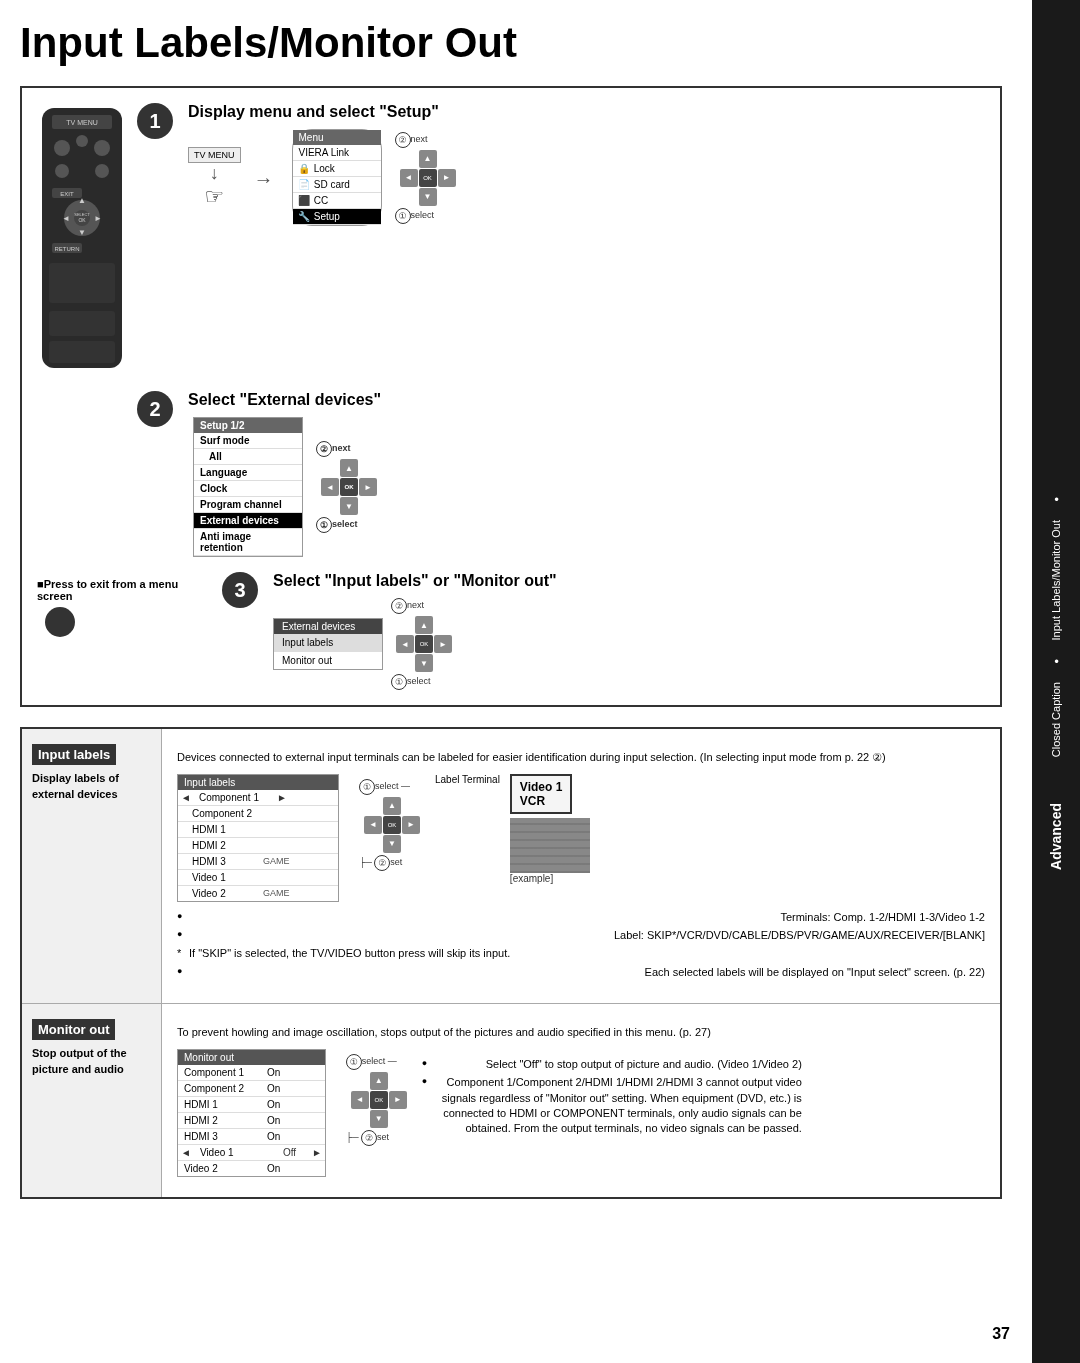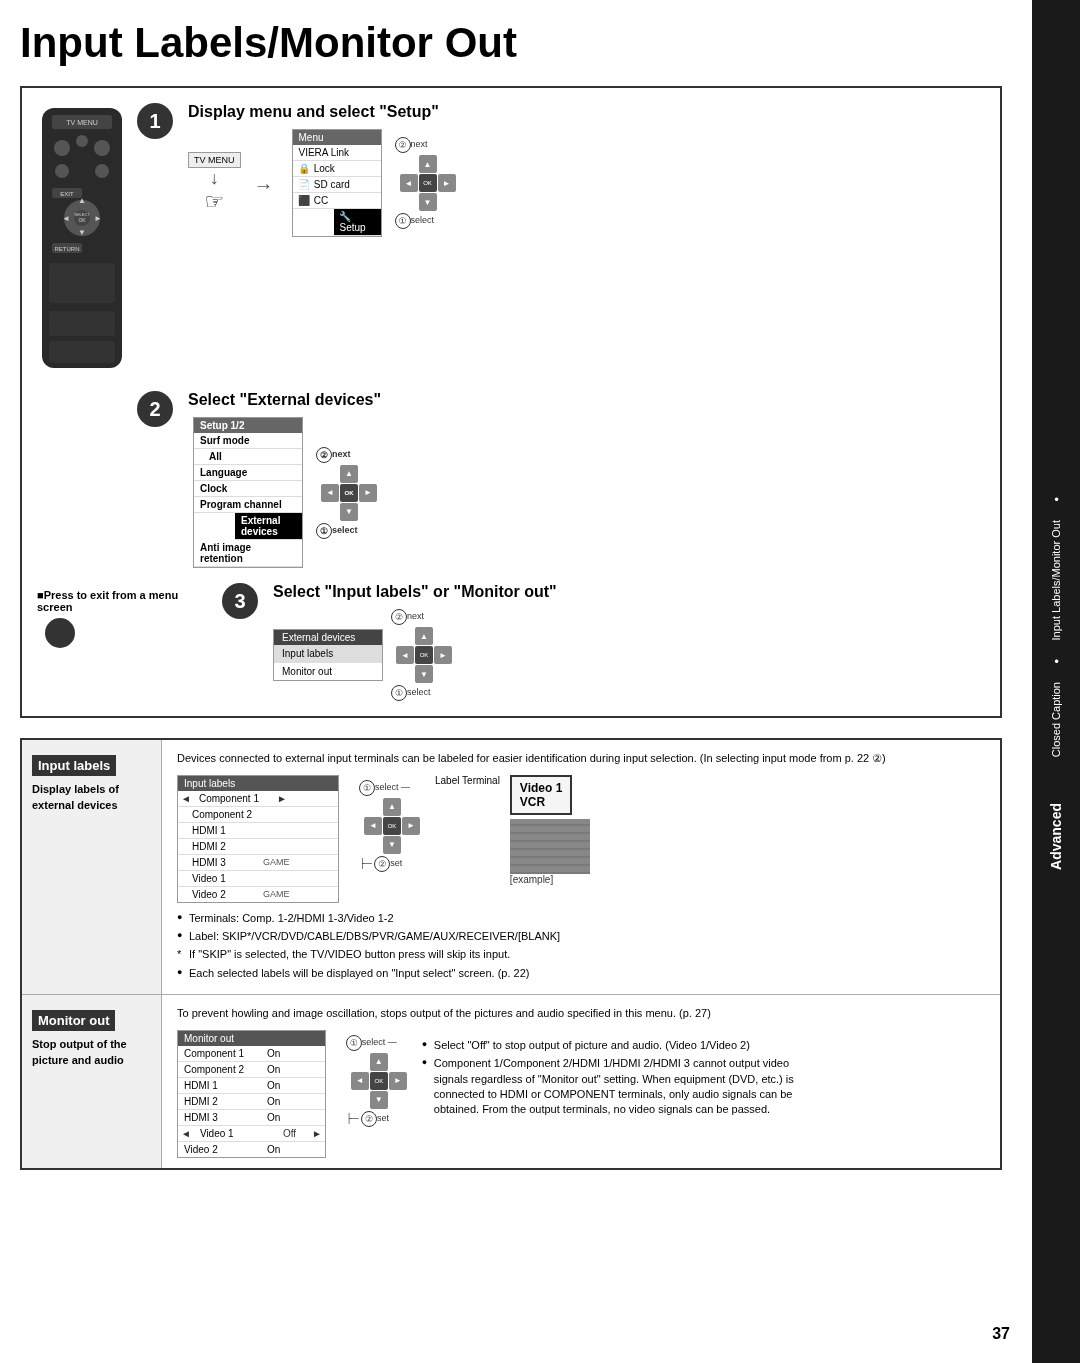--- a/index.html
+++ b/index.html
@@ -133,21 +133,20 @@
 
     .menu-mockup-item {
       padding: 2px 6px;
       border-bottom: 1px solid #ddd;
       font-size: 10px;
     }
 
     .menu-mockup-item.selected {
       background: #000;
       color: #fff;
-      margin-left: 41px;
     }
 
     .nav-dpad {
       display: inline-grid;
       grid-template-columns: 18px 18px 18px;
       grid-template-rows: 18px 18px 18px;
       gap: 1px;
       vertical-align: middle;
       margin: 0 5px;
     }
@@ -226,39 +225,40 @@
     }
 
     .bottom-left-label .sub-label {
       font-size: 11px;
       font-weight: bold;
       line-height: 1.4;
     }
 
     .bottom-right-content {
       flex: 1;
-      padding: 10px 15px;
+      padding: 20px 15px;
     }
 
     .section-heading {
       font-weight: bold;
       font-size: 12px;
       margin-bottom: 6px;
     }
 
     .section-heading::before {
       content: "■ ";
     }
 
     .bullet-text {
       font-size: 11px;
       margin: 3px 0;
       padding-left: 12px;
       position: relative;
       line-height: 1.4;
+      text-align: right;
     }
 
     .bullet-text::before {
       content: "● ";
       position: absolute;
       left: 0;
       font-size: 9px;
     }
 
     .bullet-text-star {
@@ -557,21 +557,21 @@
               <div class="flex-row" style="align-items:center; flex-wrap: wrap; gap: 8px;">
 
                 <div style="text-align:center;">
                   <div style="border:1px solid #999; padding:2px 5px; font-size:9px; background:#eee; display:inline-block;">TV MENU</div>
                   <div style="font-size:18px; color:#555;">↓</div>
                   
                   <div style="font-size:22px;">☞</div>
                 </div>
                 <div style="font-size:20px; color:#555; margin: 0 5px;">→</div>
 
-                <div class="menu-mockup" style="width:90px;">
+                <div class="menu-mockup" style="width:90px;border-radius:20px;">
                   <div class="menu-mockup-header">Menu</div>
                   <div class="menu-mockup-item">VIERA Link</div>
                   <div class="menu-mockup-item">🔒 Lock</div>
                   <div class="menu-mockup-item">📄 SD card</div>
                   <div class="menu-mockup-item">⬛ CC</div>
                   <div class="menu-mockup-item selected">🔧 Setup</div>
                 </div>
 
                 <div style="display:flex; flex-direction:column; align-items:flex-start; gap:2px;">
                   <div class="annotation-line">

